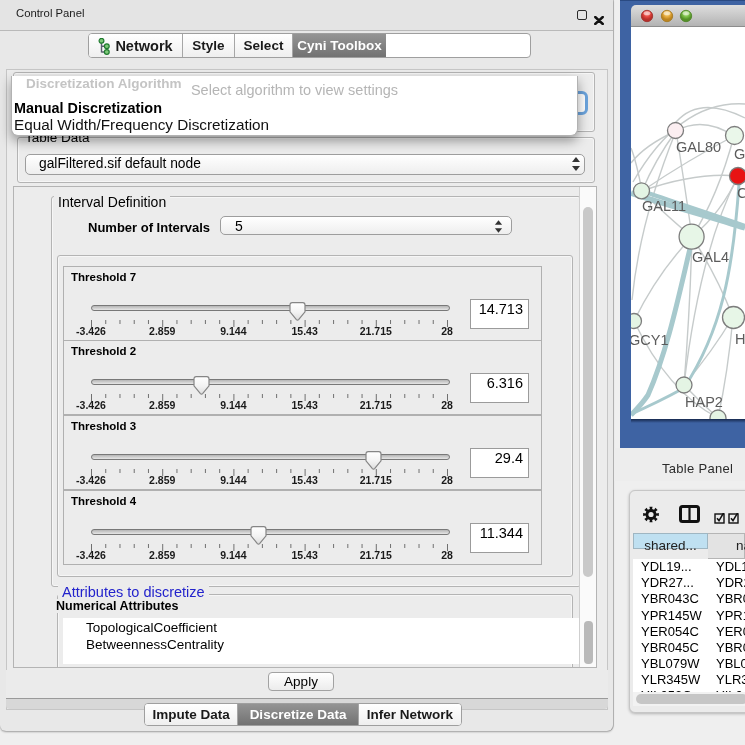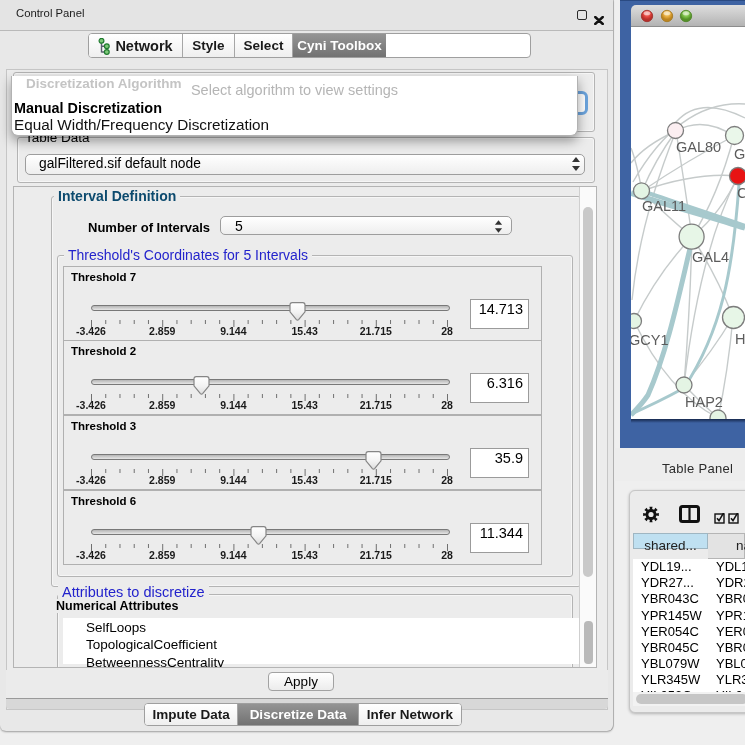--- a/index.html
+++ b/index.html
@@ -114,32 +114,31 @@
 
   <div id="popup" class="abs"></div>
   <div id="washed" class="abs">Discretization Algorithm</div>
   <div id="prompt" class="abs">Select algorithm to view settings</div>
   <div id="mitem2" class="abs">Equal Width/Frequency Discretization</div>
   <div id="mitem1" class="abs">Manual Discretization</div>
 
   <div id="scrollpane" class="abs">
 
     <div class="abs gbox" style="left:37px;top:9px;width:528px;height:389px;"></div>
-    <div class="abs gtitle" style="left:40px;top:2px;color:#0c4a6e;font-weight:bold;">Interval Definition</div>
+    <div class="abs gtitle" style="left:40px;top:8px;color:#000000;">Interval Definition</div>
     <div class="abs" style="left:74px;top:33px;font-size:13px;font-weight:bold;color:#000;">Number of Intervals</div>
     <div class="abs combo" style="left:206px;top:29px;width:292px;height:19px;line-height:18px;padding-left:14px;font-size:14px;">5</div>
     <div class="abs" style="left:480px;top:32px;">
       <svg width="9" height="13" viewBox="0 0 10 14">
         <path d="M5 0 L9 5 L1 5 Z" fill="#333"></path>
         <path d="M5 14 L9 9 L1 9 Z" fill="#333"></path>
       </svg>
     </div>
 
     <div class="abs gbox" style="left:43px;top:68px;width:514px;height:320px;"></div>
-    <div class="abs gtitle" style="left:50px;top:61px;color:#2323cc;">Threshold's Coordinates for 5 Intervals</div>
 
     <div class="trow" style="top:79px;">
       <div class="tlabel">Threshold 7</div>
       <div class="track"></div>
       <div class="ticks"><svg width="357" height="9">
             <line x1="0.50" y1="0" x2="0.50" y2="7" stroke="#707070" stroke-width="1"></line>
             <line x1="14.74" y1="0" x2="14.74" y2="4" stroke="#707070" stroke-width="1"></line>
             <line x1="28.98" y1="0" x2="28.98" y2="4" stroke="#707070" stroke-width="1"></line>
             <line x1="43.22" y1="0" x2="43.22" y2="4" stroke="#707070" stroke-width="1"></line>
             <line x1="57.46" y1="0" x2="57.46" y2="4" stroke="#707070" stroke-width="1"></line>
@@ -278,24 +277,24 @@
             <path d="M1 3 Q1 0.7 3.2 0.7 L13.8 0.7 Q16 0.7 16 3 L16 9.8 L9.6 17.6 Q8.5 18.8 7.4 17.6 L1 9.8 Z" fill="url(#tg)" stroke="#858585" stroke-width="1.2"></path>
           </svg></div>
       <div class="tlabs">
           <span style="left:0;">-3.426</span>
           <span style="left:71.2px;">2.859</span>
           <span style="left:142.4px;">9.144</span>
           <span style="left:213.6px;">15.43</span>
           <span style="left:284.8px;">21.715</span>
           <span style="left:356px;">28</span>
         </div>
-      <div class="vbox">35.9</div>
+      <div class="vbox">29.4</div>
     </div>
     <div class="trow" style="top:303px;">
-      <div class="tlabel">Threshold 6</div>
+      <div class="tlabel">Threshold 4</div>
       <div class="track"></div>
       <div class="ticks"><svg width="357" height="9">
             <line x1="0.50" y1="0" x2="0.50" y2="7" stroke="#707070" stroke-width="1"></line>
             <line x1="14.74" y1="0" x2="14.74" y2="4" stroke="#707070" stroke-width="1"></line>
             <line x1="28.98" y1="0" x2="28.98" y2="4" stroke="#707070" stroke-width="1"></line>
             <line x1="43.22" y1="0" x2="43.22" y2="4" stroke="#707070" stroke-width="1"></line>
             <line x1="57.46" y1="0" x2="57.46" y2="4" stroke="#707070" stroke-width="1"></line>
             <line x1="71.70" y1="0" x2="71.70" y2="7" stroke="#707070" stroke-width="1"></line>
             <line x1="85.94" y1="0" x2="85.94" y2="4" stroke="#707070" stroke-width="1"></line>
             <line x1="100.18" y1="0" x2="100.18" y2="4" stroke="#707070" stroke-width="1"></line>
@@ -336,21 +335,20 @@
           <span style="left:284.8px;">21.715</span>
           <span style="left:356px;">28</span>
         </div>
       <div class="vbox">11.344</div>
     </div>
 
     <div class="abs gbox" style="left:43px;top:407px;width:514px;height:85px;"></div>
     <div class="abs gtitle" style="left:44px;top:398px;color:#2323cc;font-size:14.5px;line-height:14.5px;">Attributes to discretize</div>
     <div class="abs" style="left:42px;top:412px;font-size:12.5px;font-weight:bold;color:#000;background:#ececec;padding-right:6px;">Numerical Attributes</div>
     <div id="numlist" class="abs">
-      <div>SelfLoops</div>
       <div>TopologicalCoefficient</div>
       <div>BetweennessCentrality</div>
     </div>
     <div id="vtrack" class="abs"></div>
     <div id="vthumb" class="abs"></div>
     <div class="abs" style="left:570px;top:434px;width:9px;height:43px;background:#b9b9b9;border-radius:4px;"></div>
   </div>
 
   <div id="applybar" class="abs"></div>
   <div id="applybtn" class="abs">Apply</div>

